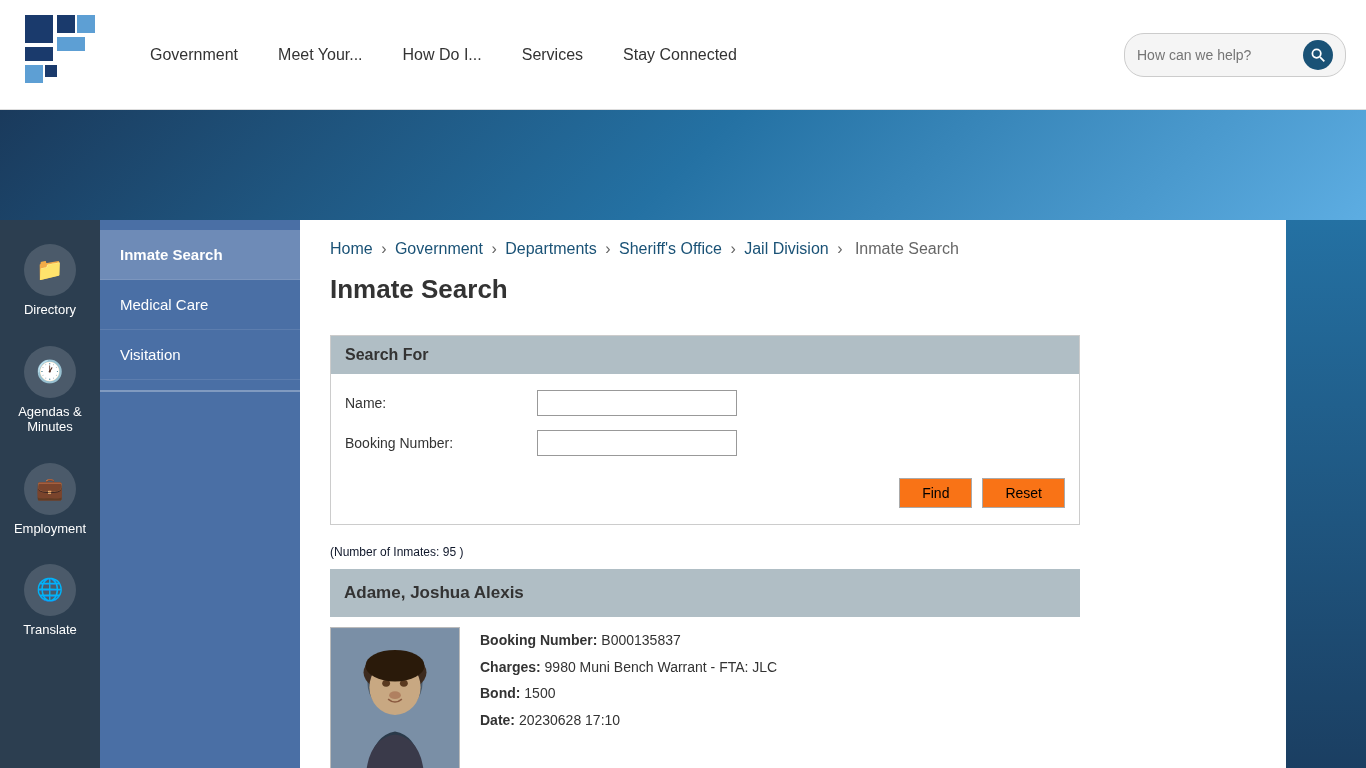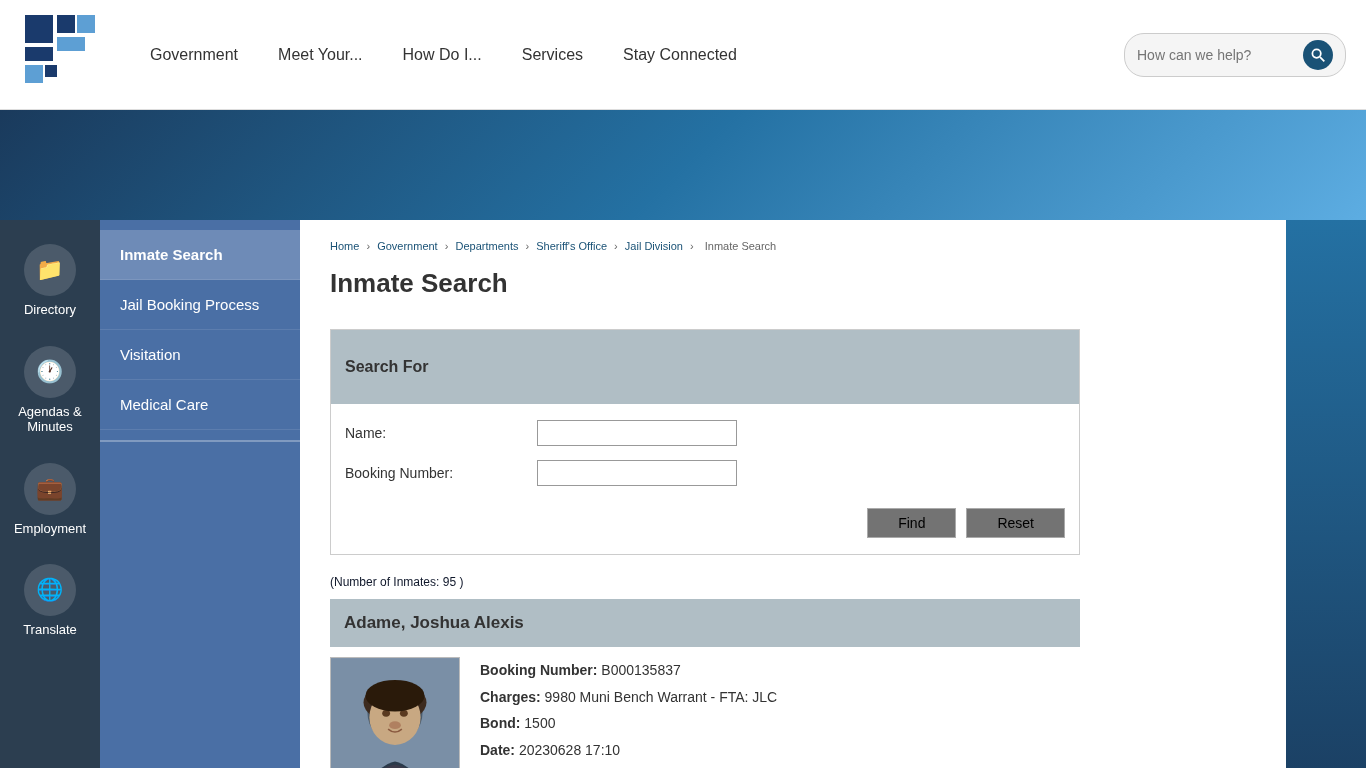--- a/index.html
+++ b/index.html
@@ -138,21 +138,21 @@
 
     
     .content-area {
       flex: 1;
       background: #fff;
       padding: 20px 30px;
     }
 
     
     .breadcrumb {
-      font-size: 11px;
+      font-size: 16px;
       color: #666;
       margin-bottom: 16px;
     }
     .breadcrumb a {
       color: #1a5276;
       text-decoration: none;
     }
     .breadcrumb span { margin: 0 4px; }
 
     
@@ -164,21 +164,21 @@
     }
 
     
     .search-section {
       border: 1px solid #ccc;
       margin-bottom: 20px;
       max-width: 750px;
     }
     .search-section-header {
       background: #b0bec5;
-      padding: 28px 14px;
+      padding: 10px 14px;
       font-size: 16px;
       font-weight: bold;
       color: #333;
     }
     .search-form-body {
       padding: 16px 14px;
     }
     .form-row {
       display: flex;
       align-items: center;
@@ -196,25 +196,25 @@
       border: 1px solid #999;
       font-size: 14px;
     }
     .form-buttons {
       display: flex;
       justify-content: flex-end;
       gap: 10px;
       padding-top: 8px;
     }
     .btn-find, .btn-reset {
-      padding: 6px 30px;
+      padding: 6px 22px;
       font-size: 14px;
       cursor: pointer;
       border: 1px solid #aaa;
-      background: #737373;
+      background: #f97316;
     }
 
     
     .inmates-count {
       font-size: 12px;
       color: #0f172a;
       margin-bottom: 10px;
     }
 
     
@@ -311,23 +311,22 @@
       <span class="sidebar-icon-label">Employment</span>
     </div>
     <div class="sidebar-icon-item">
       <div class="icon-circle">🌐</div>
       <span class="sidebar-icon-label">Translate</span>
     </div>
   </div>
 
   <div class="left-nav">
     <a class="left-nav-item active">Inmate Search</a>
-    <a class="left-nav-item">Jail Booking Process</a>
+    <a class="left-nav-item">Medical Care</a>
     <a class="left-nav-item">Visitation</a>
-    <a class="left-nav-item">Medical Care</a>
     <div class="left-nav-divider"></div>
   </div>
 
   <div class="content-area">
 
     <div class="breadcrumb">
       <a href="#">Home</a>
       <span> › </span>
       <a href="#">Government</a>
       <span> › </span>

